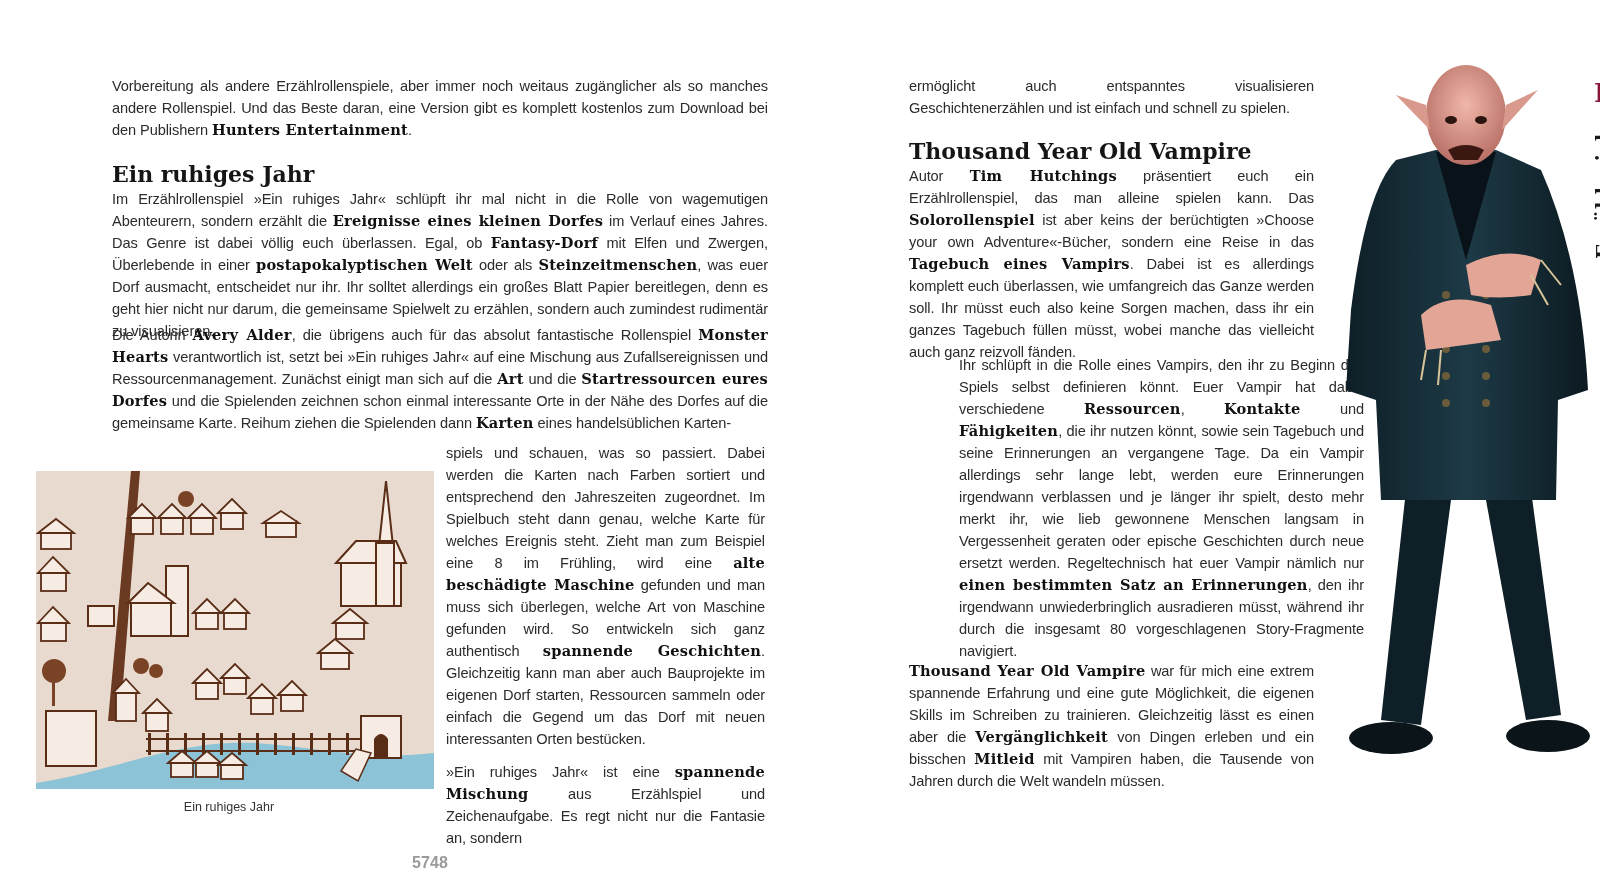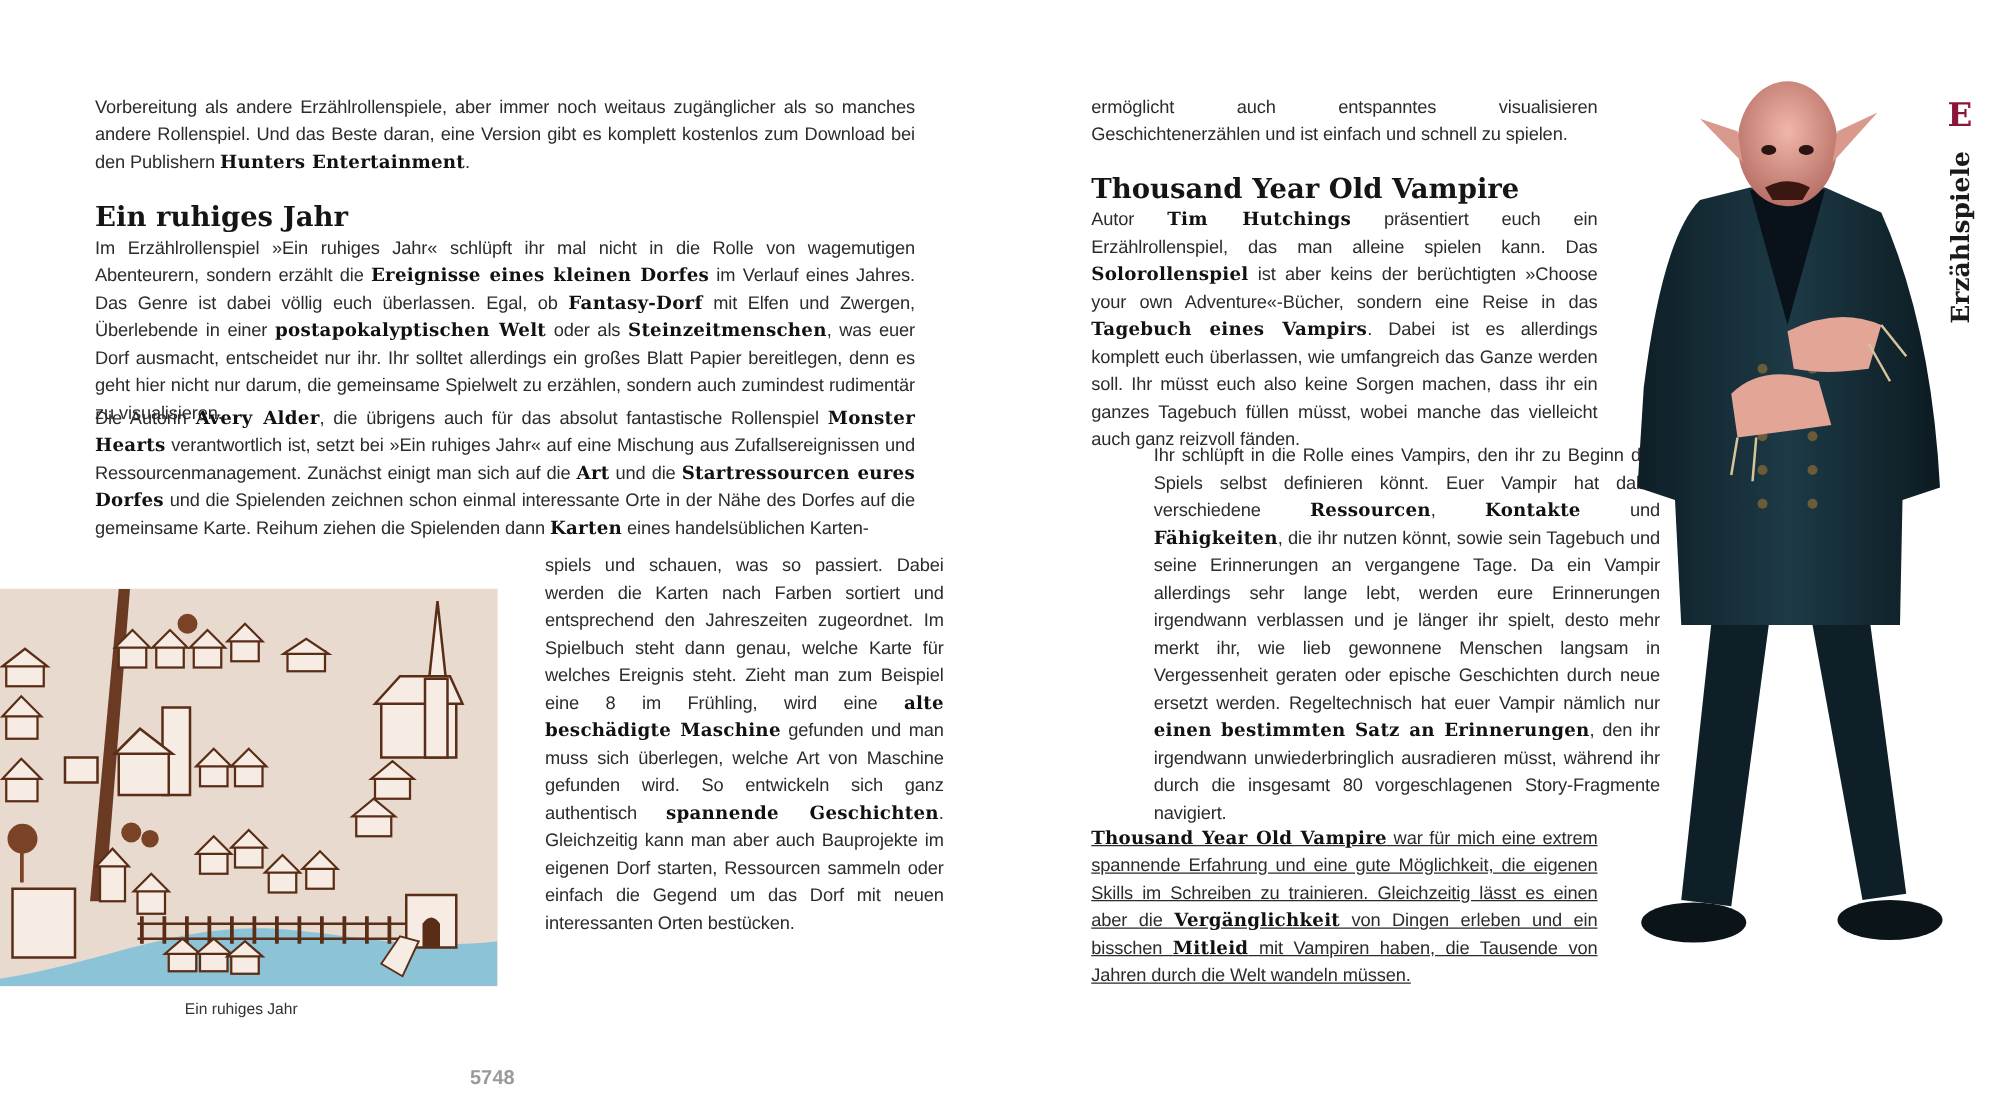--- a/index.html
+++ b/index.html
@@ -1,21 +1,21 @@
 <!DOCTYPE html>
 <html><head>
 <meta charset="utf-8">
 <style>
   html, body { margin: 0; padding: 0; }
   body {
     width: 1600px; height: 894px; position: relative; overflow: hidden;
     background: #ffffff; color: #2a2a2a;
     font-family: "Liberation Sans", "DejaVu Sans", sans-serif;
   }
-  .page { position: absolute; top: 0; height: 894px; }
+  .page { position: absolute; top: 0; height: 894px; margin-left: 36px; }
   .page.left { left: 0; width: 800px; }
 
   .body-text {
     font-family: "Liberation Sans", "DejaVu Sans", sans-serif;
     font-size: 14.6px; line-height: 22px; color: #2b2b2b;
     text-align: justify; margin: 0;
     letter-spacing: -0.1px;
   }
   .para-gap { margin-top: 11px; }
   .fraktur {
@@ -27,38 +27,38 @@
     font-family: "DejaVu Serif", "Liberation Serif", serif;
     font-weight: bold; font-size: 22px; line-height: 28px;
     margin: 0; color: #151515;
   }
 
   
   #left-top { position: absolute; left: 76px; top: 75px; width: 656px; }
   #left-heading { position: absolute; left: 76px; top: 160px; width: 656px; }
   #left-p1 { position: absolute; left: 76px; top: 188px; width: 656px; }
   #left-p2 { position: absolute; left: 76px; top: 324px; width: 656px; }
-  #left-col { position: absolute; left: 436px; top: 442px; width: 319px; }
+  #left-col { position: absolute; left: 410px; top: 442px; width: 319px; }
 
   #map-figure { position: absolute; left: 0; top: 471px; width: 398px; height: 318px;
     background: #e8d8cd; overflow: hidden; }
   #map-figure svg { display: block; }
   #map-caption { position: absolute; left: 0; top: 800px; width: 386px; text-align: center;
     font-size: 12.5px; color: #333; }
 
   .page-number { position: absolute; top: 854px; font-size: 16px; font-weight: bold; color: #9a9a9a; }
   #page-num-left { left: 394px; }
   #page-num-right { left: 1196px; }
 
   
   #right-top { position: absolute; left: 873px; top: 75px; width: 405px; }
   #right-heading { position: absolute; left: 873px; top: 137px; width: 405px; }
   #right-p1 { position: absolute; left: 873px; top: 165px; width: 405px; }
   #right-p2 { position: absolute; left: 923px; top: 354px; width: 405px; }
-  #right-p3 { position: absolute; left: 873px; top: 660px; width: 405px; text-decoration: underline; }
+  #right-p3 { position: absolute; left: 873px; top: 660px; width: 405px; }
 
   #vampire-figure { position: absolute; left: 1290px; top: 60px; width: 280px; height: 725px; }
 
   #section-tab { position: absolute; left: 1548px; top: 78px; width: 40px; height: 180px; }
   #section-letter { position: absolute; left: 0; top: 0; width: 40px; text-align: center;
     font-family: "DejaVu Serif", serif; font-weight: bold; font-size: 26px; color: #8a1538; }
   #section-label { position: absolute; left: 20px; top: 100px; transform: translate(-50%, 0) rotate(-90deg);
     transform-origin: center; white-space: nowrap;
     font-family: "DejaVu Serif", serif; font-weight: bold; font-size: 20px; color: #1a1a1a; }
 </style>
@@ -68,20 +68,21 @@
 <div class="page left">
   <p id="left-top" class="body-text">Vorbereitung als andere Erzählrollenspiele, aber immer noch weitaus zugänglicher als so manches andere Rollenspiel. Und das Beste daran, eine Version gibt es komplett kostenlos zum Download bei den Publishern <span class="fraktur">Hunters Entertainment</span>.</p>
 
   <h2 id="left-heading" class="heading">Ein ruhiges Jahr</h2>
 
   <p id="left-p1" class="body-text">Im Erzählrollenspiel »Ein ruhiges Jahr« schlüpft ihr mal nicht in die Rolle von wagemutigen Abenteurern, sondern erzählt die <span class="fraktur">Ereignisse eines kleinen Dorfes</span> im Verlauf eines Jahres. Das Genre ist dabei völlig euch überlassen. Egal, ob <span class="fraktur">Fantasy-Dorf</span> mit Elfen und Zwergen, Überlebende in einer <span class="fraktur">postapokalyptischen Welt</span> oder als <span class="fraktur">Steinzeitmenschen</span>, was euer Dorf ausmacht, entscheidet nur ihr. Ihr solltet allerdings ein großes Blatt Papier bereitlegen, denn es geht hier nicht nur darum, die gemeinsame Spielwelt zu erzählen, sondern auch zumindest rudimentär zu visualisieren.</p>
   <p id="left-p2" class="body-text">Die Autorin <span class="fraktur">Avery Alder</span>, die übrigens auch für das absolut fantastische Rollenspiel <span class="fraktur">Monster Hearts</span> verantwortlich ist, setzt bei »Ein ruhiges Jahr« auf eine Mischung aus Zufallsereignissen und Ressourcenmanagement. Zunächst einigt man sich auf die <span class="fraktur">Art</span> und die <span class="fraktur">Startressourcen eures Dorfes</span> und die Spielenden zeichnen schon einmal interessante Orte in der Nähe des Dorfes auf die gemeinsame Karte. Reihum ziehen die Spielenden dann <span class="fraktur">Karten</span> eines handelsüblichen Karten-</p>
 
   <div id="left-col">
     <p class="body-text">spiels und schauen, was so passiert. Dabei werden die Karten nach Farben sortiert und entsprechend den Jahreszeiten zugeordnet. Im Spielbuch steht dann genau, welche Karte für welches Ereignis steht. Zieht man zum Beispiel eine 8 im Frühling, wird eine <span class="fraktur">alte beschädigte Maschine</span> gefunden und man muss sich überlegen, welche Art von Maschine gefunden wird. So entwickeln sich ganz authentisch <span class="fraktur">spannende Geschichten</span>. Gleichzeitig kann man aber auch Bauprojekte im eigenen Dorf starten, Ressourcen sammeln oder einfach die Gegend um das Dorf mit neuen interessanten Orten bestücken.</p>
+    <p class="body-text para-gap">»Ein ruhiges Jahr« ist eine <span class="fraktur">spannende Mischung</span> aus Erzählspiel und Zeichenaufgabe. Es regt nicht nur die Fantasie an, sondern</p>
   </div>
 
   <div id="map-figure" title="Illustrated village map in sepia with church, wall, fence and river">
     <svg width="398" height="318" viewBox="0 0 398 318" xmlns="http://www.w3.org/2000/svg">
       <rect width="398" height="318" fill="#e9dacf"></rect>
 
       <path d="M0 312 C80 300 140 268 220 272 C280 276 330 290 398 282 L398 318 L0 318 Z" fill="#8cc3d6"></path>
 
       <path d="M95 0 L72 250 L84 250 L104 0 Z" fill="#6b3a22"></path>
       <rect x="10" y="240" width="50" height="55" fill="#f6ece4" stroke="#5a2d17" stroke-width="2"></rect>

